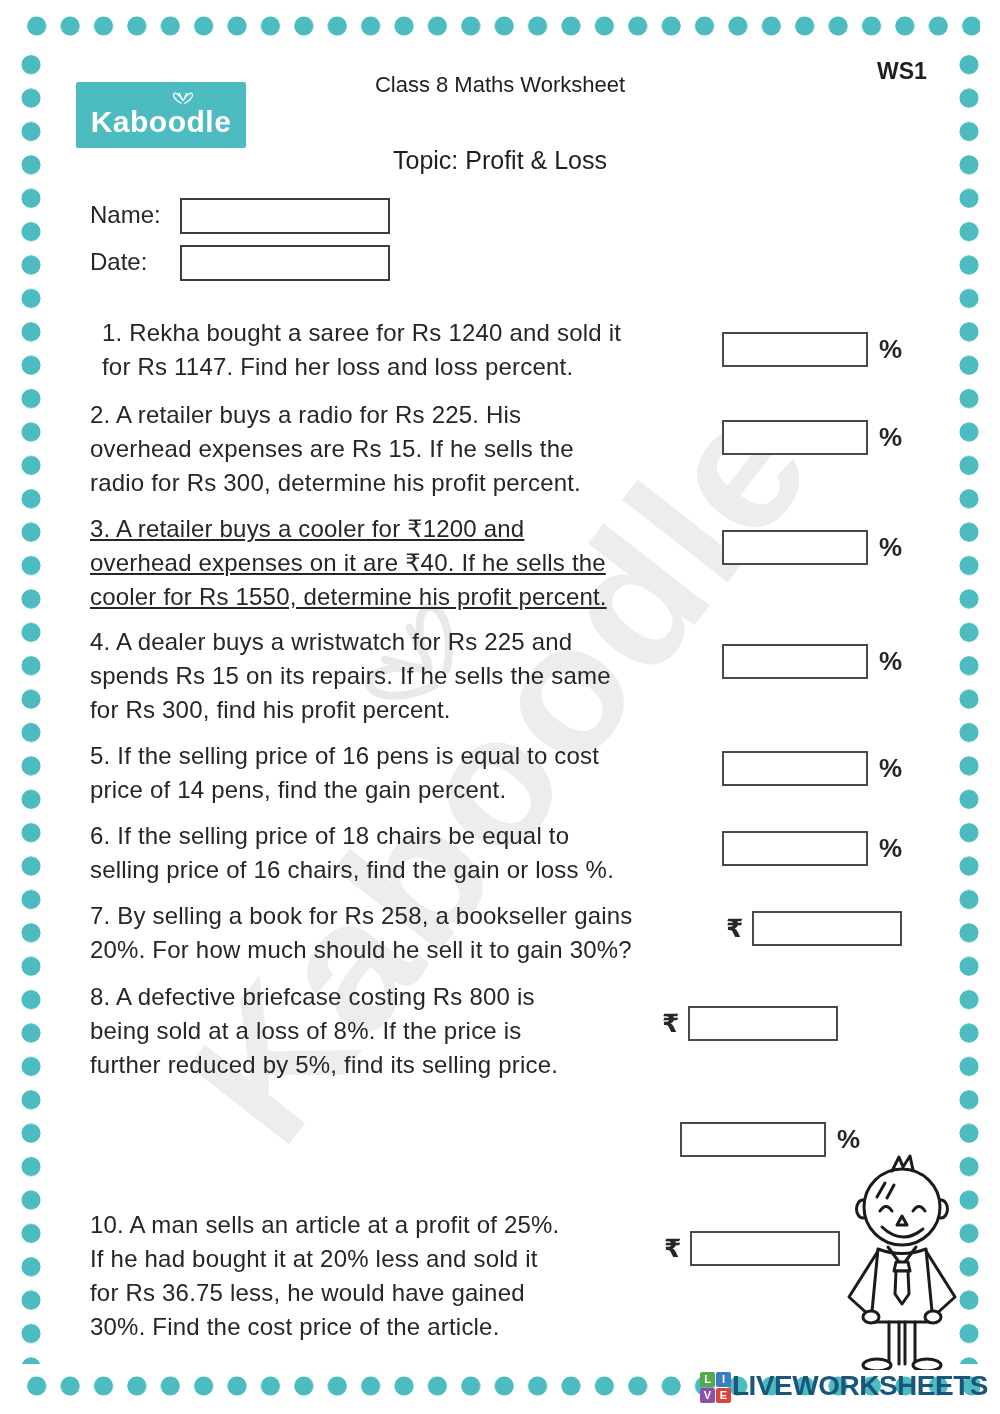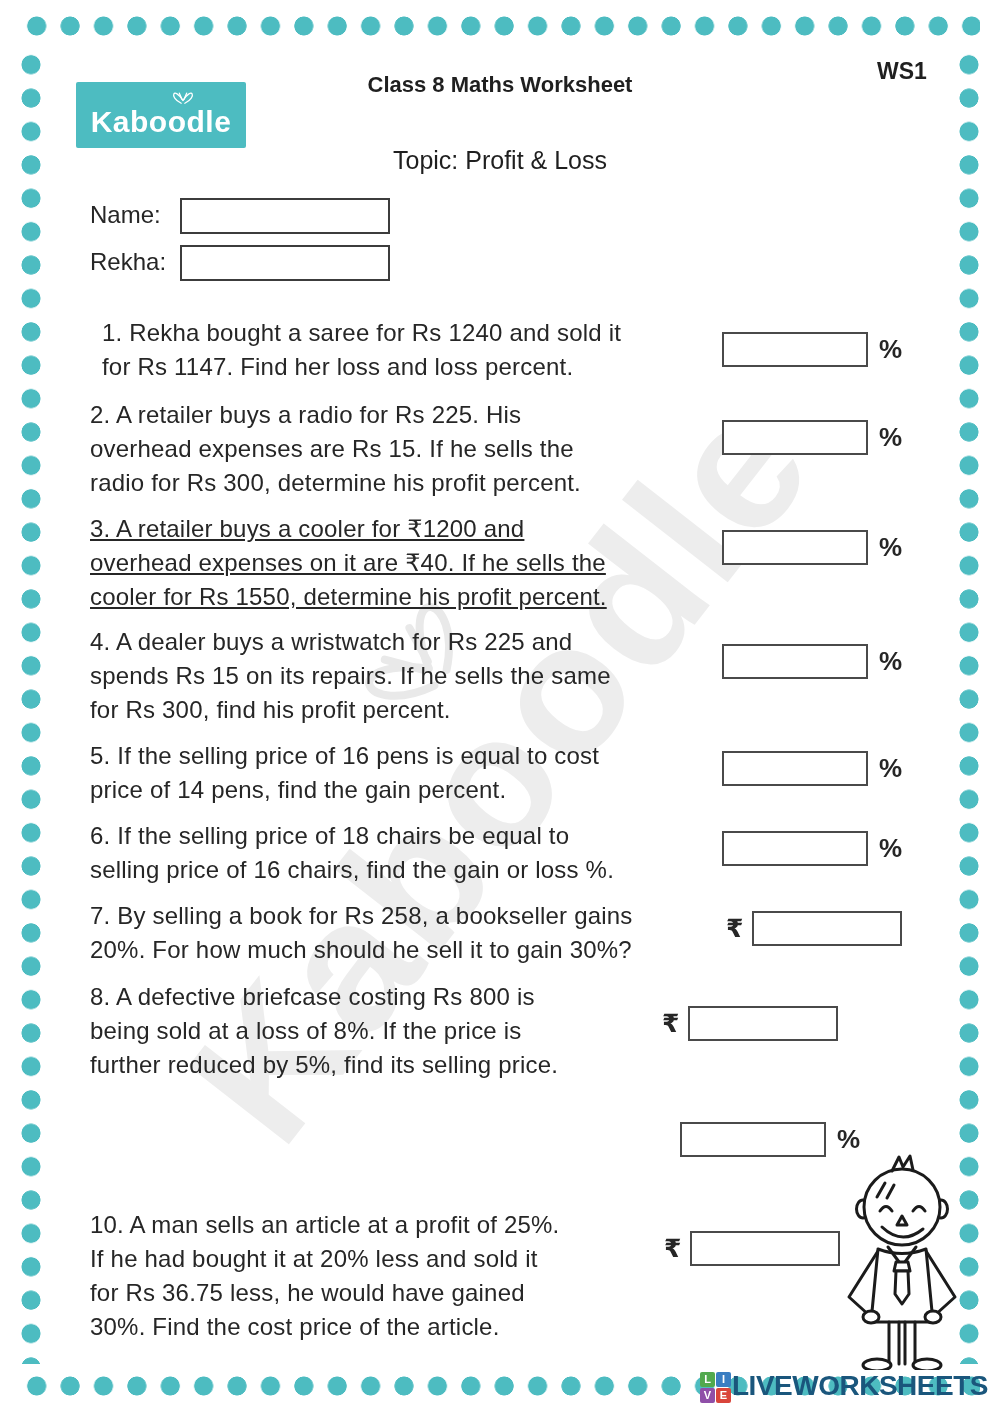--- a/index.html
+++ b/index.html
@@ -17,21 +17,21 @@
 
   
   .watermark{position:absolute;left:500px;top:770px;transform:translate(-50%,-50%) rotate(-52deg);font-size:185px;font-weight:700;color:#ededed;letter-spacing:4px;white-space:nowrap;z-index:0;}
   .watermark-butterfly{position:absolute;left:330px;top:590px;transform:rotate(-52deg);z-index:0;}
 
   
   .logo{position:absolute;left:76px;top:82px;width:170px;height:66px;background:#4dbcc1;border-radius:2px;z-index:2;text-align:center;}
   .logo .logo-text{position:absolute;left:0;right:0;bottom:9px;color:#ffffff;font-size:30px;font-weight:600;letter-spacing:.5px;}
   .logo .logo-butterfly{position:absolute;left:92px;top:2px;}
   .center-line{position:absolute;left:0;width:1000px;text-align:center;color:#1f1f1f;z-index:2;}
-  .h-line1{top:72px;font-size:22px;font-weight:700;}
+  .h-line1{top:72px;font-size:22px;font-weight:400;}
   .h-title{top:103px;font-size:31px;font-weight:700;}
   .h-topic{top:146px;font-size:25px;font-weight:500;}
   .ws-label{position:absolute;left:877px;top:58px;font-size:23px;font-weight:700;color:#1f1f1f;z-index:2;}
 
   
   .field-label{position:absolute;left:90px;font-size:24px;font-weight:500;color:#262626;z-index:2;}
   .field-input{position:absolute;left:180px;width:210px;height:36px;border:2px solid #3c3c3c;background:#fff;box-sizing:border-box;z-index:2;font-size:20px;padding:0 6px;}
 
   
   .q{position:absolute;left:90px;font-size:24px;line-height:34px;font-weight:500;letter-spacing:.2px;color:#262626;white-space:pre-line;z-index:2;}
@@ -74,21 +74,21 @@
       <path d="M14,17 L11,10 M16,17 L19,10"></path>
     </svg>
     <div class="logo-text">Kaboodle</div>
   </div>
   <div class="center-line h-line1">Class 8 Maths Worksheet</div>
   <div class="center-line h-topic">Topic: Profit &amp; Loss</div>
   <div class="ws-label">WS1</div>
 
   <div class="field-label" style="top:201px;">Name:</div>
   <input class="field-input" style="top: 198px;" type="text" value="">
-  <div class="field-label" style="top:248px;">Rekha:</div>
+  <div class="field-label" style="top:248px;">Date:</div>
   <input class="field-input" style="top: 245px;" type="text" value="">
 
   <div class="q" style="top:316px;margin-left:12px;">1. Rekha bought a saree for Rs 1240 and sold it
 for Rs 1147. Find her loss and loss percent.</div>
   <div class="q" style="top:398px;">2. A retailer buys a radio for Rs 225. His
 overhead expenses are Rs 15. If he sells the
 radio for Rs 300, determine his profit percent.</div>
   <div class="q" style="top:512px;text-decoration:underline;">3. A retailer buys a cooler for ₹1200 and
 overhead expenses on it are ₹40. If he sells the
 cooler for Rs 1550, determine his profit percent.</div>

